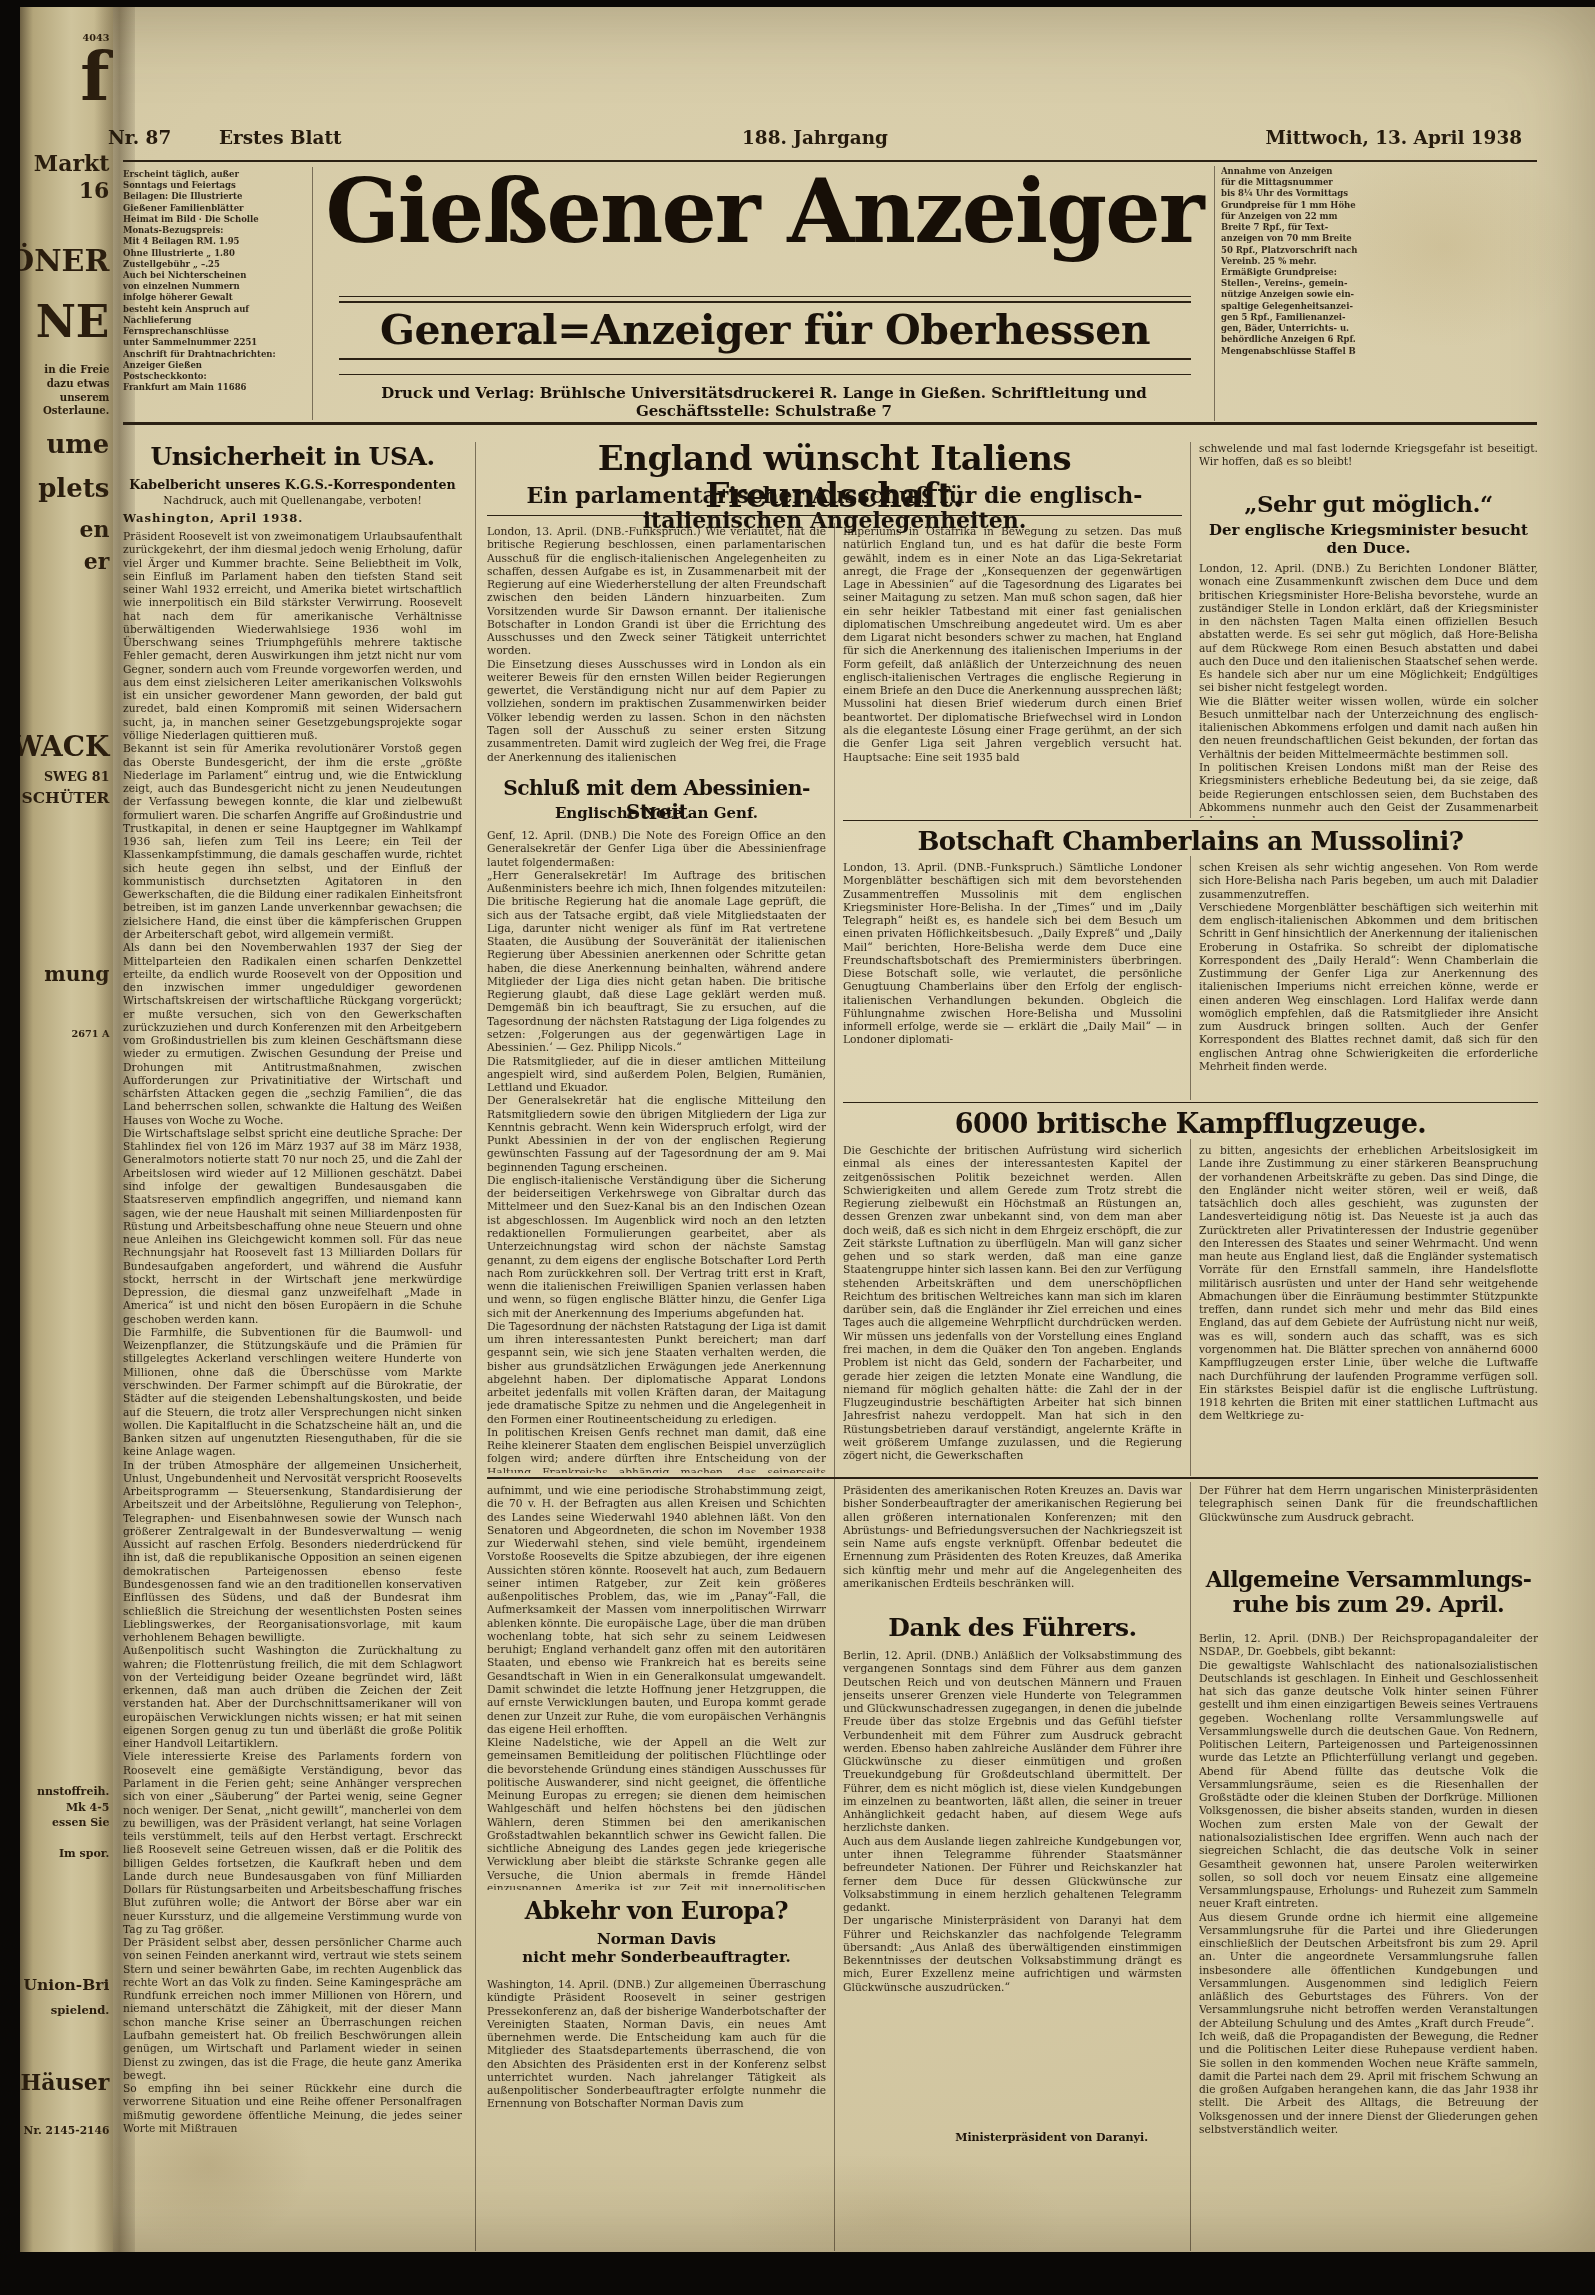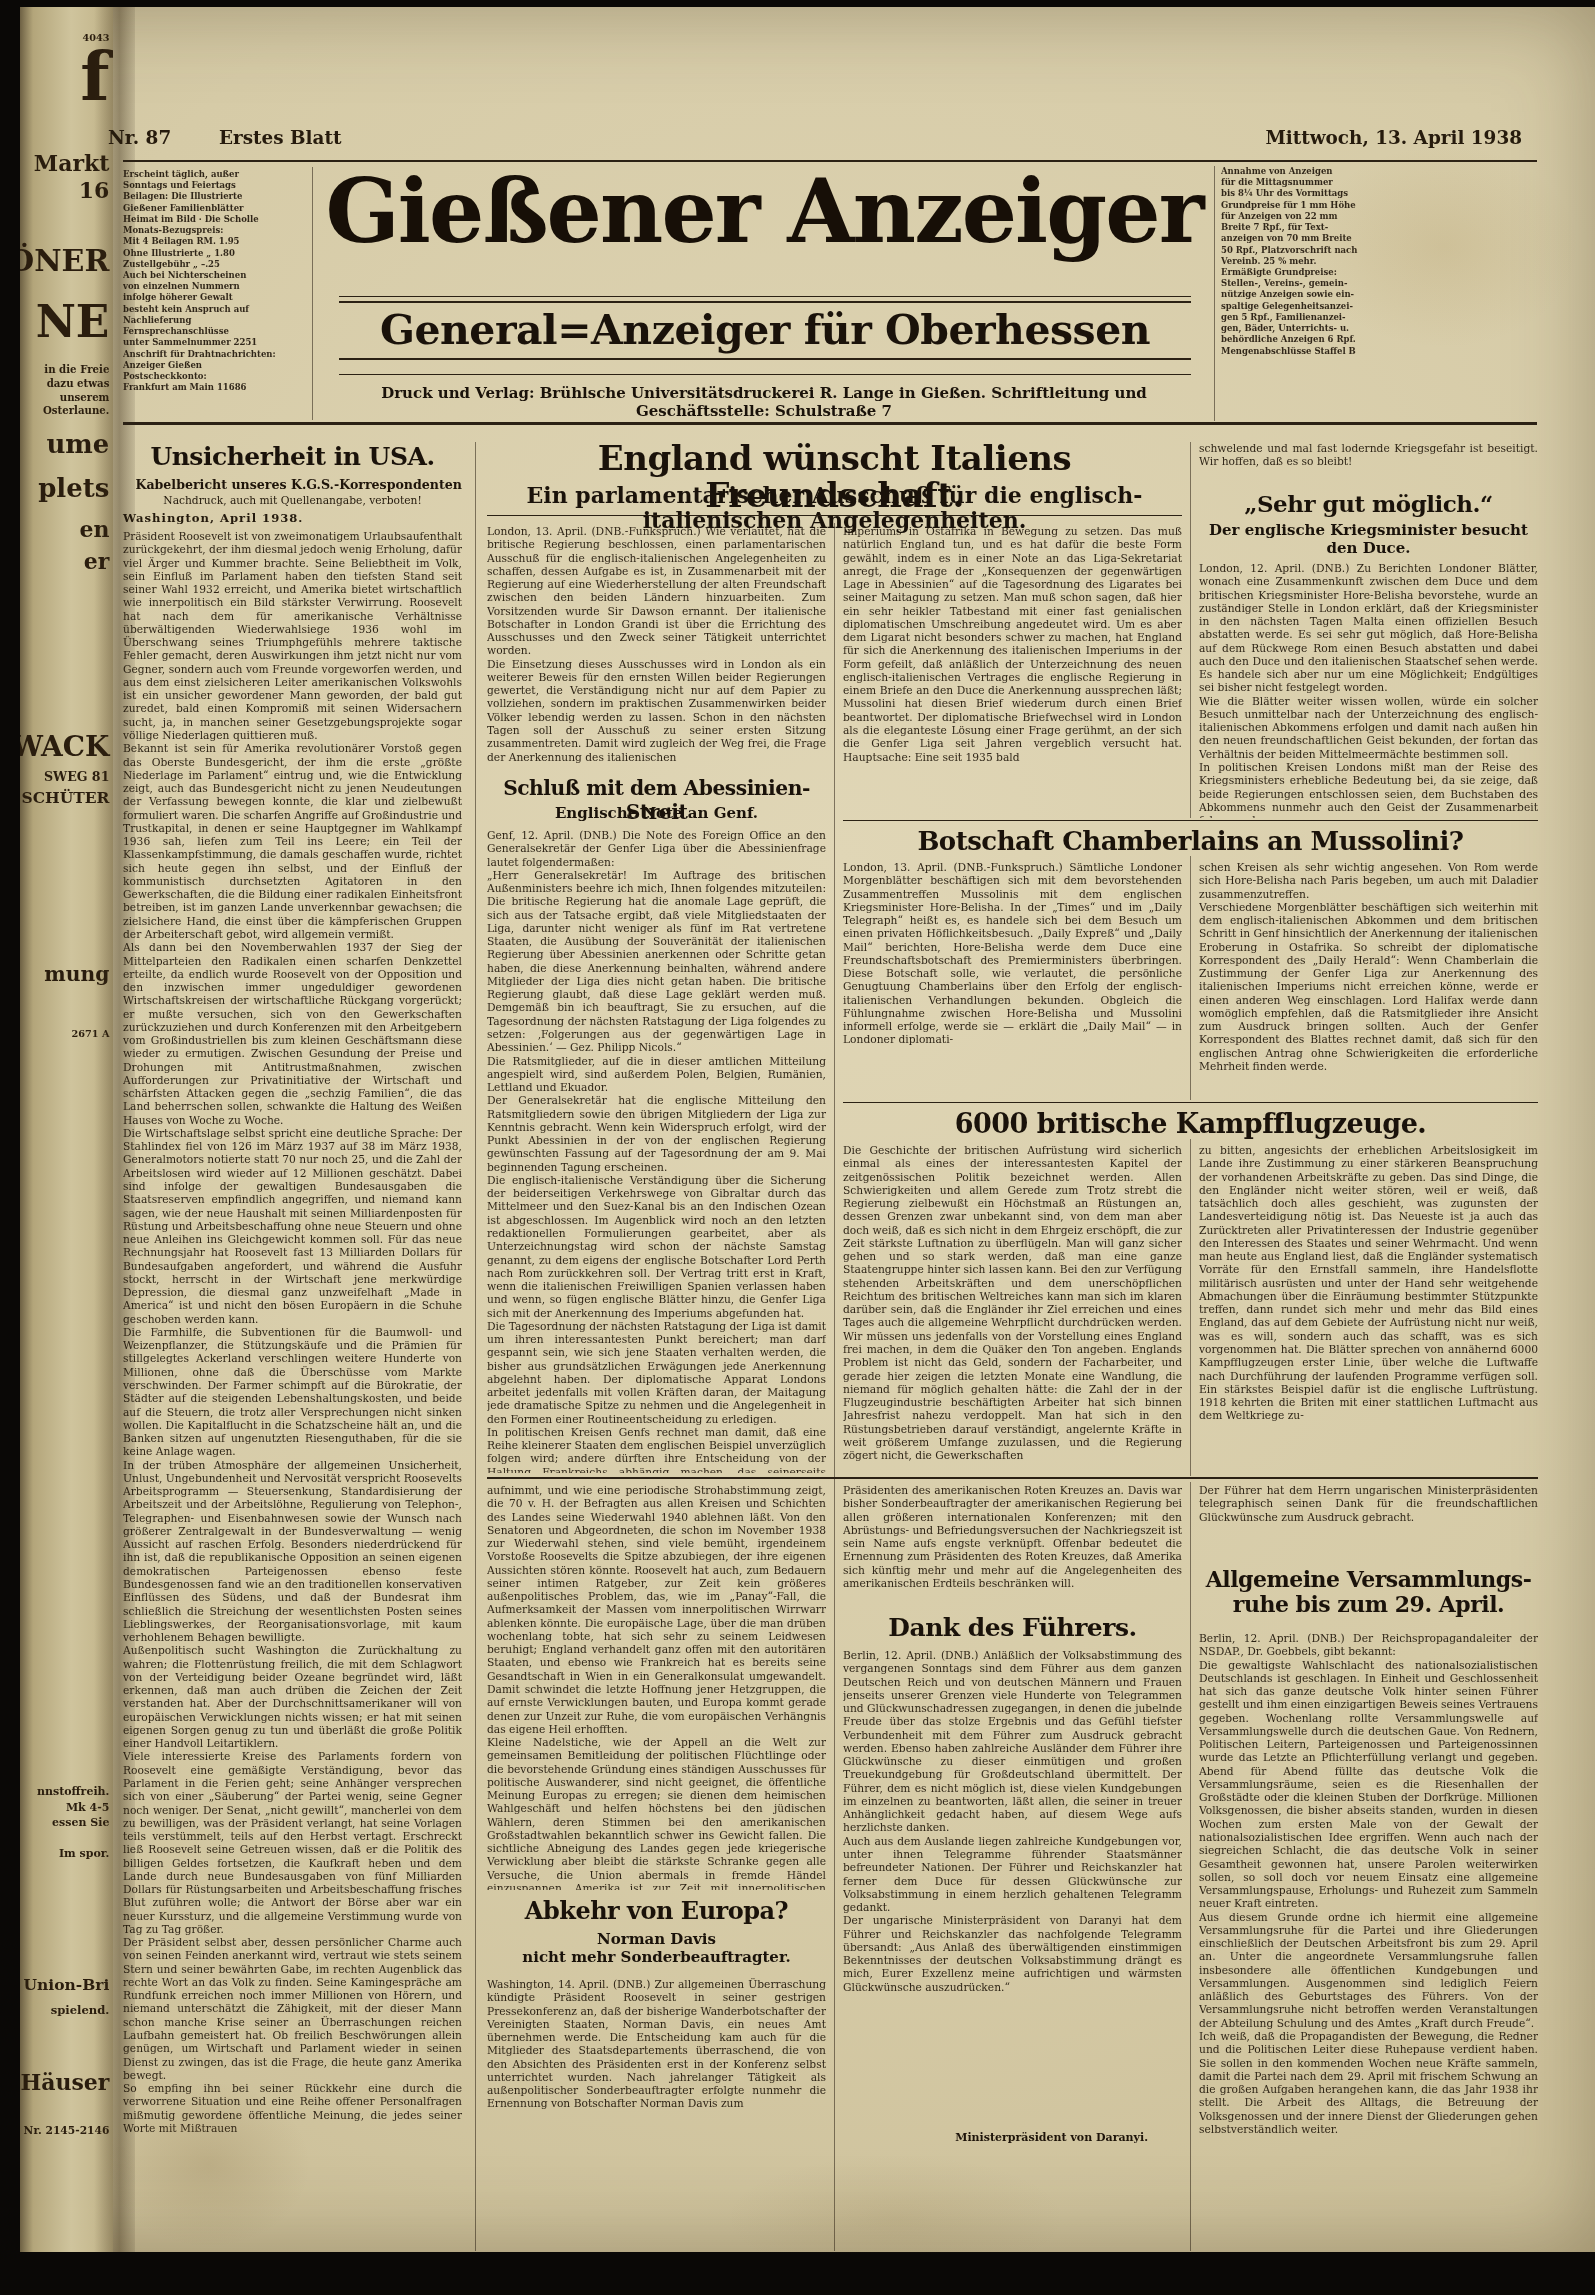--- a/index.html
+++ b/index.html
@@ -32,21 +32,21 @@
     background:linear-gradient(90deg,#6e6144 0%,#b3a57a 14%,#cfc49d 55%,#c0b287 100%);
   }
   .fold{
     position:absolute;left:94px;top:6.8px;width:41px;bottom:43px;
     background:linear-gradient(90deg,rgba(0,0,0,0) 0%,rgba(56,42,20,0.42) 62%,rgba(30,20,8,0.10) 100%);
     pointer-events:none;
   }
   .bar{position:absolute;background:#0a0806;}
   .stain{position:absolute;border-radius:50%;pointer-events:none;}
   .masthead-title{font-weight:bold;text-align:center;white-space:nowrap;letter-spacing:-1.9px;color:#170f07;}
-  .byline{font-weight:bold;text-align:right;color:#1e140a;}
+  .byline{font-weight:bold;text-align:center;color:#1e140a;}
   .signature{font-weight:bold;text-align:right;font-size:11px;color:#1e140a;}
 </style>
 </head>
 <body>
 
 <div class="paper"></div>
 
 <div class="edge">
   <span class="frag" style="top:25px;font-size:9.7px;">4043</span>
   <span class="frag" style="top:29px;font-size:68px;">f</span>
@@ -74,20 +74,21 @@
   <span class="frag" style="top:1968px;font-size:15.5px;">Union-Bri</span>
   <span class="frag" style="top:1996px;font-size:11.6px;">spielend.</span>
   <span class="frag" style="top:2062px;font-size:22px;">Häuser</span>
   <span class="frag" style="top:2117px;font-size:10.7px;">Nr. 2145-2146</span>
 </div>
 <div class="fold"></div>
 
 <div class="abs" style="left:108px;top:127px;width:1414px;height:24px;font-size:18.4px;font-weight:bold;">
   <span class="abs" style="left:0;">Nr. 87</span>
   <span class="abs" style="left:111px;">Erstes Blatt</span>
+  <span class="abs" style="left:0;width:1414px;text-align:center;">188. Jahrgang</span>
   <span class="abs" style="right:0;">Mittwoch, 13. April 1938</span>
 </div>
 <div class="hrule" style="left:123px;top:160px;width:1414px;height:1.5px;"></div>
 
 <div class="smallinfo abs" style="left:123px;top:169px;width:182px;height:252px;">Erscheint täglich, außer
 Sonntags und Feiertags
 Beilagen: Die Illustrierte
 Gießener Familienblätter
 Heimat im Bild · Die Scholle
 Monats-Bezugspreis:

